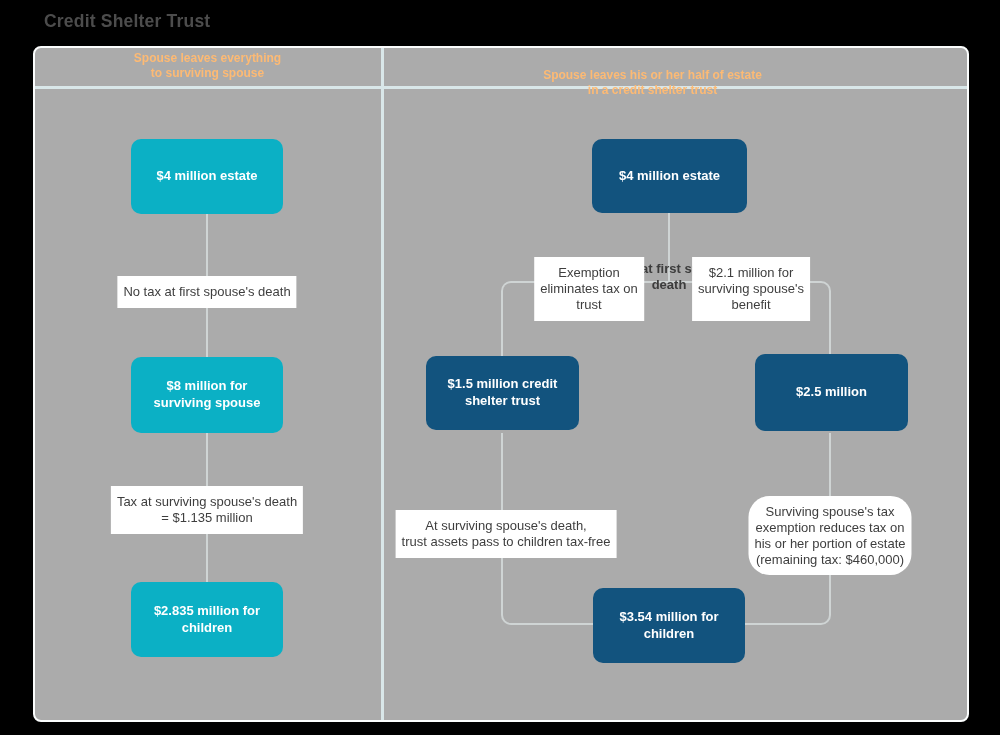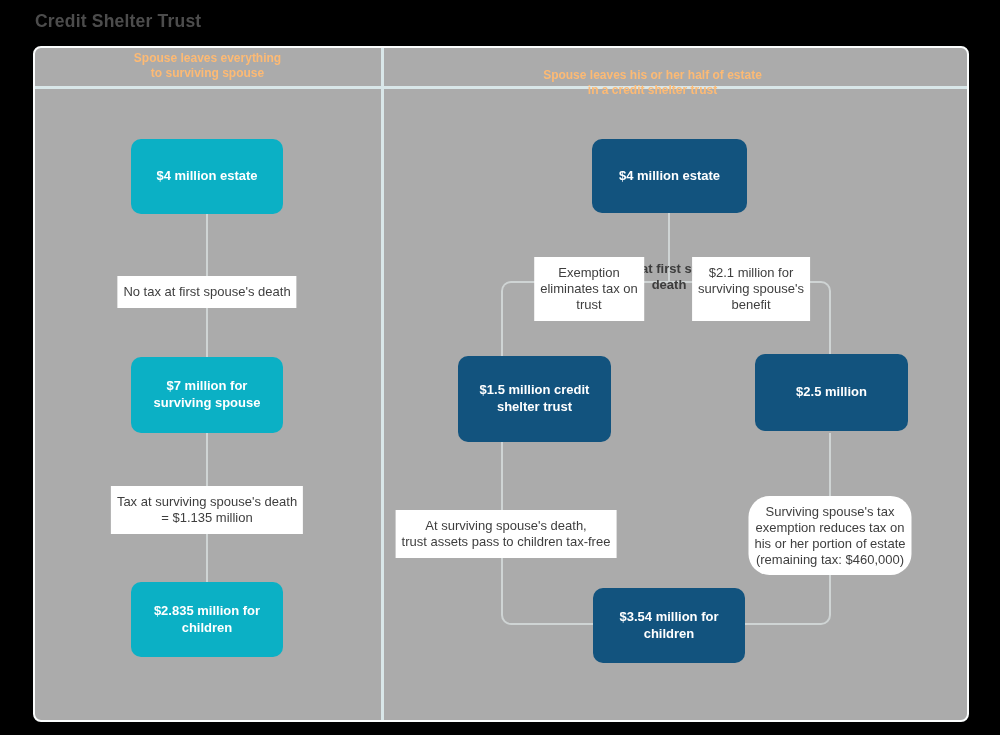--- a/index.html
+++ b/index.html
@@ -1,20 +1,20 @@
 <!DOCTYPE html>
 <html><head>
 <meta charset="utf-8">
 <style>
   * { margin:0; padding:0; box-sizing:border-box; }
   html,body { width:1000px; height:735px; background:#000; overflow:hidden;
               font-family:"Liberation Sans", sans-serif; }
   .stage { position:relative; width:1000px; height:735px; }
 
-  .page-title { position:absolute; left:35px; top:11px; font-size:17.5px;
+  .page-title { position:absolute; left:44px; top:11px; font-size:17.5px;
                 font-weight:bold; color:#4c4c4c; letter-spacing:.2px; }
 
   .panel { position:absolute; left:33px; top:46px; width:936px; height:676px;
            background:#ababab; border:2px solid #fbfdfd; border-radius:8px; }
 
   .v-divider { position:absolute; left:381px; top:48px; width:3px; height:672px;
                background:#d9e7e9; z-index:1; }
   .h-divider { position:absolute; left:35px; top:86px; width:932px; height:3px;
                background:#d9e7e9; z-index:1; }
 
@@ -67,37 +67,37 @@
 in a credit shelter trust</div>
 
   <div class="conn line-v" style="left:206px; top:214px; height:370px;"></div>
 
   <div class="conn line-v" style="left:668px; top:213px; height:70px;"></div>
   <div class="conn bracket-top" style="left:501px; top:281px; width:330px; height:75px;"></div>
   <div class="conn bracket-bottom" style="left:501px; top:433px; width:330px; height:192px;"></div>
 
   <div class="node teal" style="left:131px; top:139px; width:152px; height:75px;">$4 million estate</div>
   <div class="wlabel" style="left:207px; top:276px;">No tax at first spouse's death</div>
-  <div class="node teal" style="left:131px; top:357px; width:152px; height:76px;">$7 million for
+  <div class="node teal" style="left:131px; top:357px; width:152px; height:76px;">$8 million for
 surviving spouse</div>
   <div class="wlabel" style="left:207px; top:486px;">Tax at surviving spouse's death
 = $1.135 million</div>
   <div class="node teal" style="left:131px; top:582px; width:152px; height:75px;">$2.835 million for
 children</div>
 
   <div class="node blue" style="left:592px; top:139px; width:155px; height:74px;">$4 million estate</div>
   <div class="glabel" style="left:669px; top:225px;margin-top:36px;">No tax at first spouse's
 death</div>
   <div class="wlabel" style="left:589px; top:257px;">Exemption
 eliminates tax on
 trust</div>
   <div class="wlabel" style="left:751px; top:257px;">$2.1 million for
 surviving spouse's
 benefit</div>
-  <div class="node blue" style="left:426px; top:356px; width:153px; height:86px;margin-left:32px;">$1.5 million credit
+  <div class="node blue" style="left:426px; top:356px; width:153px; height:74px;">$1.5 million credit
 shelter trust</div>
   <div class="node blue" style="left:755px; top:354px; width:153px; height:77px;">$2.5 million</div>
   <div class="wlabel" style="left:506px; top:510px;">At surviving spouse's death,
 trust assets pass to children tax-free</div>
   <div class="wlabel" style="left:830px; top:496px;border-radius:21px;">Surviving spouse's tax
 exemption reduces tax on
 his or her portion of estate
 (remaining tax: $460,000)</div>
   <div class="node blue" style="left:593px; top:588px; width:152px; height:75px;text-align:center;">$3.54 million for
 children</div>

